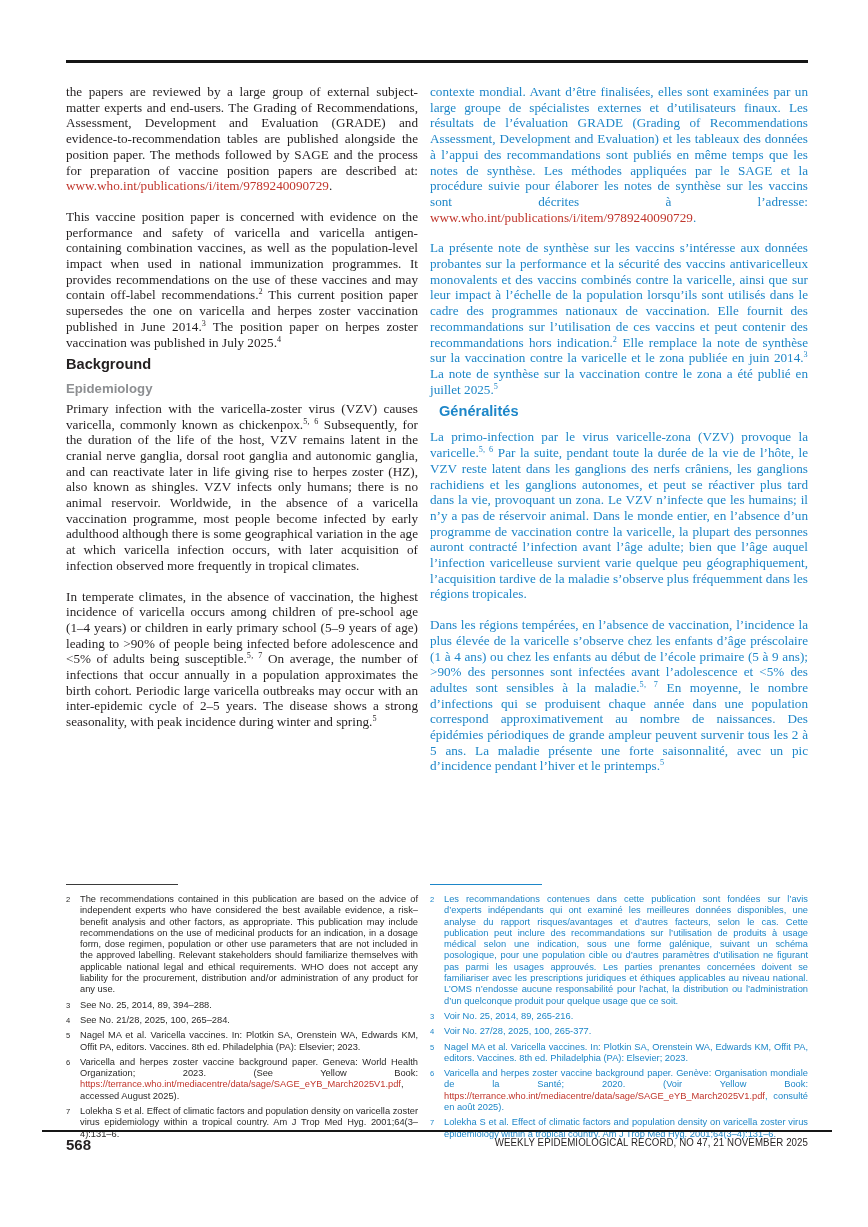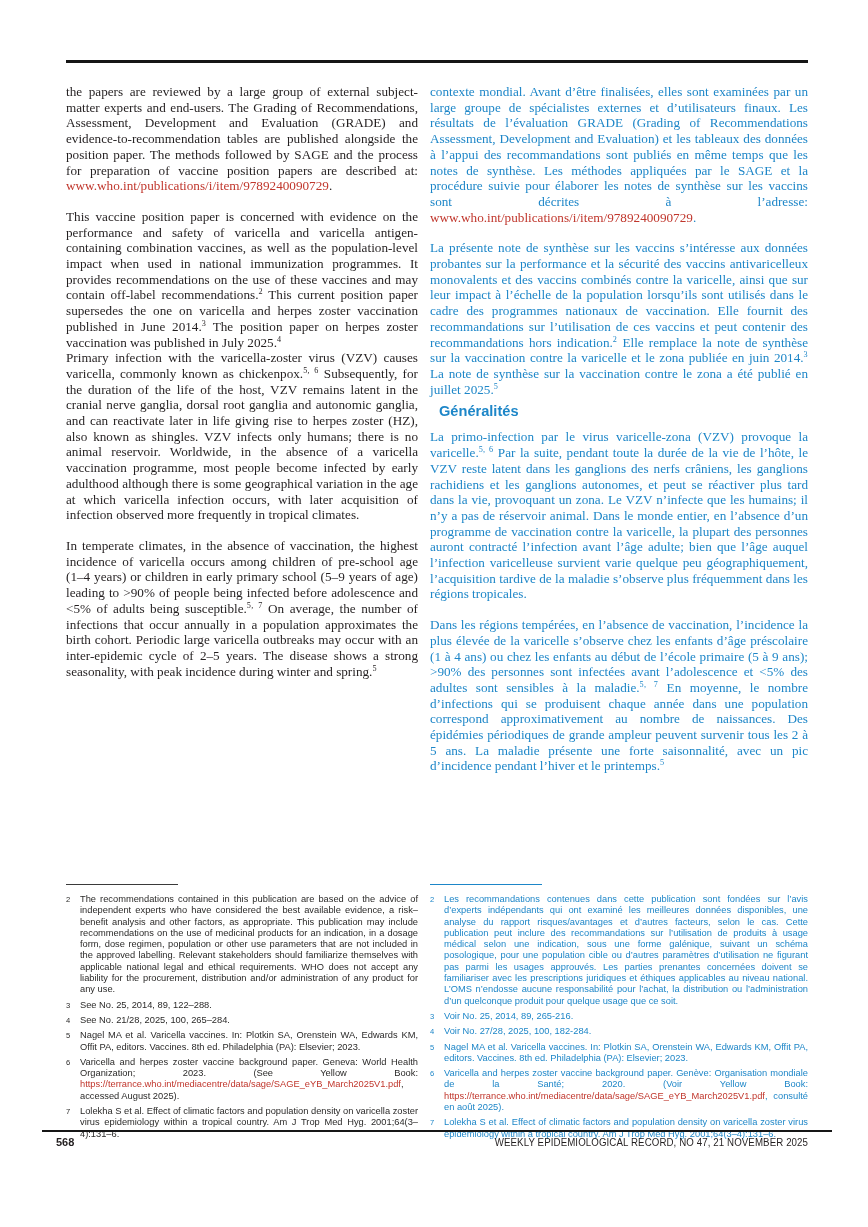--- a/index.html
+++ b/index.html
@@ -59,23 +59,23 @@
   .fn-row{display:flex;margin-bottom:4px;}
   .fn-num{
     flex:0 0 14px;font-size:7.6px;line-height:11px;
   }
   .fn-text{flex:1 1 auto;}
   .footer-rule{
     position:absolute;left:42px;top:1130px;width:790px;height:2px;
     background:var(--rule);
   }
   .page-number{
-    position:absolute;left:56px;top:1136px;
+    position:absolute;left:66px;top:1136px;
     font-family:"Liberation Sans","DejaVu Sans",sans-serif;
-    font-size:11px;font-weight:bold;color:var(--english-text);
+    font-size:15px;font-weight:bold;color:var(--english-text);
   }
   .journal-line{
     position:absolute;right:60px;top:1137px;
     font-family:"Liberation Sans","DejaVu Sans",sans-serif;
     font-size:10px;letter-spacing:0.1px;color:var(--english-text);
     transform:scaleX(0.97);transform-origin:right center;
   }
 </style>
 </head>
 <body>
@@ -84,20 +84,22 @@
 
   <div class="top-rule"></div>
 
   <div class="columns">
 
     <div class="col col-en" lang="en">
       <div>
           <p class="para"><span>the papers are reviewed by a large group of external subject-matter experts and end-users. The Grading of Recommendations, Assessment, Development and Evaluation (GRADE) and evidence-to-recommendation tables are published alongside the position paper. The methods followed by SAGE and the process for preparation of vaccine position papers are described at: </span><span class="link">www.who.int/publications/i/item/9789240090729</span><span>.</span></p>
           <p class="para"><span>This vaccine position paper is concerned with evidence on the performance and safety of varicella and varicella antigen-containing combination vaccines, as well as the population-level impact when used in national immunization programmes. It provides recommendations on the use of these vaccines and may contain off-label recommendations.</span><sup>2</sup><span> This current position paper supersedes the one on varicella and herpes zoster vaccination published in June 2014.</span><sup>3</sup><span> The position paper on herpes zoster vaccination was published in July 2025.</span><sup>4</sup></p>
         </div>
+      <h2 class="h-major">Background</h2>
+      <h3 class="h-minor">Epidemiology</h3>
       <div>
           <p class="para"><span>Primary infection with the varicella-zoster virus (VZV) causes varicella, commonly known as chickenpox.</span><sup>5, 6</sup><span> Subsequently, for the duration of the life of the host, VZV remains latent in the cranial nerve ganglia, dorsal root ganglia and autonomic ganglia, and can reactivate later in life giving rise to herpes zoster (HZ), also known as shingles. VZV infects only humans; there is no animal reservoir. Worldwide, in the absence of a varicella vaccination programme, most people become infected by early adulthood although there is some geographical variation in the age at which varicella infection occurs, with later acquisition of infection observed more frequently in tropical climates.</span></p>
           <p class="para"><span>In temperate climates, in the absence of vaccination, the highest incidence of varicella occurs among children of pre-school age (1–4 years) or children in early primary school (5–9 years of age) leading to &gt;90% of people being infected before adolescence and &lt;5% of adults being susceptible.</span><sup>5, 7</sup><span> On average, the number of infections that occur annually in a population approximates the birth cohort. Periodic large varicella outbreaks may occur with an inter-epidemic cycle of 2–5 years. The disease shows a strong seasonality, with peak incidence during winter and spring.</span><sup>5</sup></p>
         </div>
     </div>
 
     <div class="col col-fr" lang="fr">
       <div>
           <p class="para"><span>contexte mondial. Avant d’être finalisées, elles sont examinées par un large groupe de spécialistes externes et d’utilisateurs finaux. Les résultats de l’évaluation GRADE (Grading of Recommendations Assessment, Development and Evaluation) et les tableaux des données à l’appui des recommandations sont publiés en même temps que les notes de synthèse. Les méthodes appliquées par le SAGE et la procédure suivie pour élaborer les notes de synthèse sur les vaccins sont décrites à l’adresse: </span><span class="link">www.who.int/publications/i/item/9789240090729</span><span>.</span></p>
           <p class="para"><span>La présente note de synthèse sur les vaccins s’intéresse aux données probantes sur la performance et la sécurité des vaccins antivaricelleux monovalents et des vaccins combinés contre la varicelle, ainsi que sur leur impact à l’échelle de la population lorsqu’ils sont utilisés dans le cadre des programmes nationaux de vaccination. Elle fournit des recommandations sur l’utilisation de ces vaccins et peut contenir des recommandations hors indication.</span><sup>2</sup><span> Elle remplace la note de synthèse sur la vaccination contre la varicelle et le zona publiée en juin 2014.</span><sup>3</sup><span> La note de synthèse sur la vaccination contre le zona a été publié en juillet 2025.</span><sup>5</sup></p>
@@ -113,21 +115,21 @@
 
   <div class="fn-block fn-en">
     <div class="fn-sep"></div>
     <div>
         <div class="fn-row">
           <span class="fn-num">2</span>
           <span class="fn-text"><span>The recommendations contained in this publication are based on the advice of independent experts who have considered the best available evidence, a risk–benefit analysis and other factors, as appropriate. This publication may include recommendations on the use of medicinal products for an indication, in a dosage form, dose regimen, population or other use parameters that are not included in the approved labelling. Relevant stakeholders should familiarize themselves with applicable national legal and ethical requirements. WHO does not accept any liability for the procurement, distribution and/or administration of any product for any use.</span></span>
         </div>
         <div class="fn-row">
           <span class="fn-num">3</span>
-          <span class="fn-text"><span>See No. 25, 2014, 89, 122–288.</span></span>
+          <span class="fn-text"><span>See No. 25, 2014, 89, 394–288.</span></span>
         </div>
         <div class="fn-row">
           <span class="fn-num">4</span>
           <span class="fn-text"><span>See No. 21/28, 2025, 100, 265–284.</span></span>
         </div>
         <div class="fn-row">
           <span class="fn-num">5</span>
           <span class="fn-text"><span>Nagel MA et al. Varicella vaccines. In: Plotkin SA, Orenstein WA, Edwards KM, Offit PA, editors. Vaccines. 8th ed. Philadelphia (PA): Elsevier; 2023.</span></span>
         </div>
         <div class="fn-row">
@@ -147,21 +149,21 @@
         <div class="fn-row">
           <span class="fn-num">2</span>
           <span class="fn-text"><span>Les recommandations contenues dans cette publication sont fondées sur l’avis d’experts indépendants qui ont examiné les meilleures données disponibles, une analyse du rapport risques/avantages et d’autres facteurs, selon le cas. Cette publication peut inclure des recommandations sur l’utilisation de produits à usage médical selon une indication, sous une forme galénique, suivant un schéma posologique, pour une population cible ou d’autres paramètres d’utilisation ne figurant pas parmi les usages approuvés. Les parties prenantes concernées doivent se familiariser avec les prescriptions juridiques et éthiques applicables au niveau national. L’OMS n’endosse aucune responsabilité pour l’achat, la distribution ou l’administration d’un quelconque produit pour quelque usage que ce soit.</span></span>
         </div>
         <div class="fn-row">
           <span class="fn-num">3</span>
           <span class="fn-text"><span>Voir No. 25, 2014, 89, 265-216.</span></span>
         </div>
         <div class="fn-row">
           <span class="fn-num">4</span>
-          <span class="fn-text"><span>Voir No. 27/28, 2025, 100, 182-284.</span></span>
+          <span class="fn-text"><span>Voir No. 27/28, 2025, 100, 265-377.</span></span>
         </div>
         <div class="fn-row">
           <span class="fn-num">5</span>
           <span class="fn-text"><span>Nagel MA et al. Varicella vaccines. In: Plotkin SA, Orenstein WA, Edwards KM, Offit PA, editors. Vaccines. 8th ed. Philadelphia (PA): Elsevier; 2023.</span></span>
         </div>
         <div class="fn-row">
           <span class="fn-num">6</span>
           <span class="fn-text"><span>Varicella and herpes zoster vaccine background paper. Genève: Organisation mondiale de la Santé; 2020. (Voir Yellow Book: </span><span class="link">https://terrance.who.int/mediacentre/data/sage/SAGE_eYB_March2025V1.pdf</span><span>, consulté en août 2025).</span></span>
         </div>
         <div class="fn-row">

